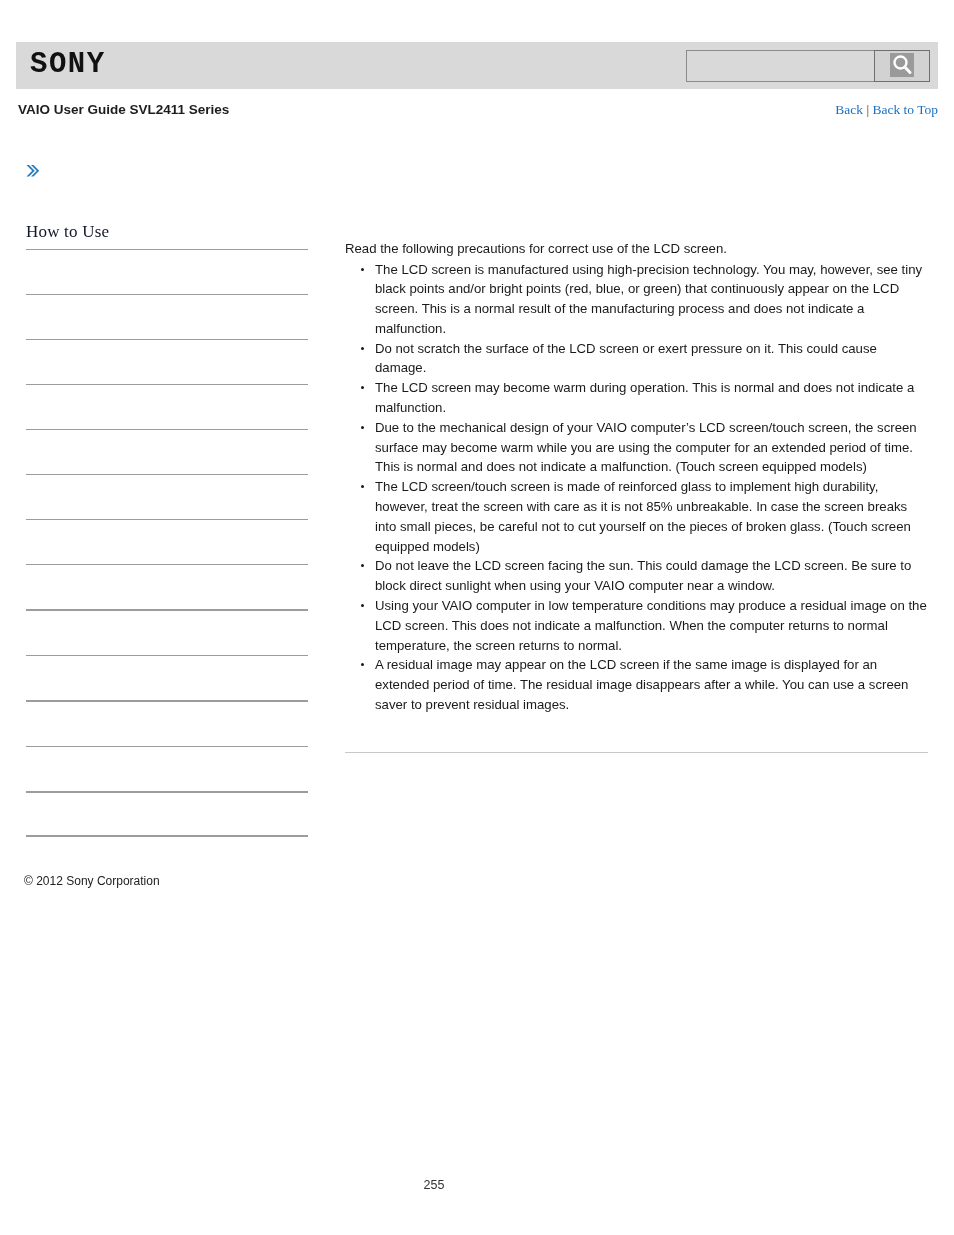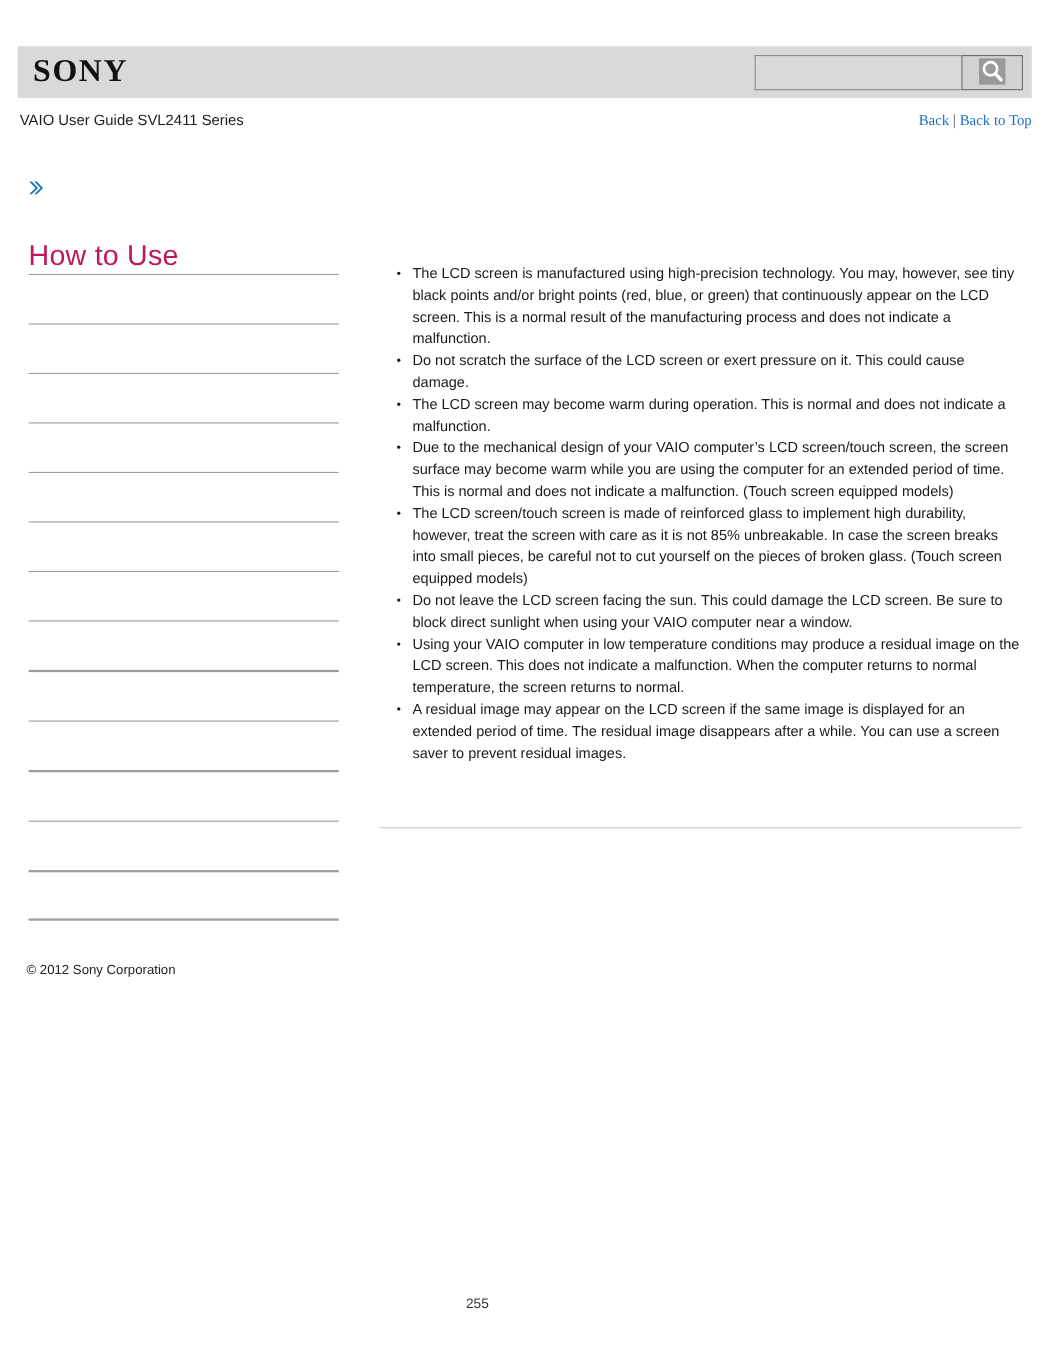--- a/index.html
+++ b/index.html
@@ -23,21 +23,21 @@
     top: 42px;
     width: 922px;
     height: 47px;
     background: #d9d9d9;
     box-sizing: border-box;
   }
   .sony-logo {
     position: absolute;
     left: 14px;
     top: 6px;
-    font-family: Liberation Serif, serif;
+    font-family: Liberation Mono, monospace;
     font-weight: bold;
     font-size: 29px;
     letter-spacing: 1.5px;
     color: #111111;
     line-height: 34px;
     user-select: none;
   }
   .search-wrap {
     position: absolute;
     right: 8px;
@@ -81,21 +81,21 @@
     left: 16px;
     top: 100px;
     width: 922px;
     height: 22px;
   }
   .guide-title {
     position: absolute;
     left: 2px;
     top: 0;
     font-size: 13.5px;
-    font-weight: normal;
+    font-weight: bold;
     color: #1d1d1d;
     line-height: 20px;
     white-space: nowrap;
   }
   .nav-links {
     position: absolute;
     right: 0;
     top: 0;
     font-size: 13.5px;
     line-height: 20px;
@@ -122,26 +122,27 @@
   }
 
   
   .sidebar {
     position: absolute;
     left: 26px;
     top: 218px;
     width: 282px;
   }
   .sidebar-title {
-    font-size: 26px;
+    font-size: 17px;
     font-weight: normal;
-    color: #be185d;
+    color: #0f172a;
     line-height: 28px;
     padding-bottom: 3px;
     letter-spacing: 0.2px;
+    font-family: Liberation Serif, serif;
   }
   .nav-list {
     list-style: none;
     margin: 0;
     padding: 0;
   }
   .nav-list li {
     height: 44px;
     line-height: 44px;
     font-size: 13.5px;
@@ -274,20 +275,21 @@
     <li></li>
     <li class="thick"></li>
     <li></li>
     <li class="thick last"></li>
   </ul>
 </div>
 
 <div class="copyright">© 2012 Sony Corporation</div>
 
 <div class="content">
+  <p class="content-lead">Read the following precautions for correct use of the LCD screen.</p>
   <ul class="content-list">
     <li>The LCD screen is manufactured using high-precision technology. You may, however, see tiny black points and/or bright points (red, blue, or green) that continuously appear on the LCD screen. This is a normal result of the manufacturing process and does not indicate a malfunction.</li>
     <li>Do not scratch the surface of the LCD screen or exert pressure on it. This could cause damage.</li>
     <li>The LCD screen may become warm during operation. This is normal and does not indicate a malfunction.</li>
     <li>Due to the mechanical design of your VAIO computer’s LCD screen/touch screen, the screen surface may become warm while you are using the computer for an extended period of time. This is normal and does not indicate a malfunction. (Touch screen equipped models)</li>
     <li>The LCD screen/touch screen is made of reinforced glass to implement high durability, however, treat the screen with care as it is not 85% unbreakable. In case the screen breaks into small pieces, be careful not to cut yourself on the pieces of broken glass. (Touch screen equipped models)</li>
     <li>Do not leave the LCD screen facing the sun. This could damage the LCD screen. Be sure to block direct sunlight when using your VAIO computer near a window.</li>
     <li>Using your VAIO computer in low temperature conditions may produce a residual image on the LCD screen. This does not indicate a malfunction. When the computer returns to normal temperature, the screen returns to normal.</li>
     <li>A residual image may appear on the LCD screen if the same image is displayed for an extended period of time. The residual image disappears after a while. You can use a screen saver to prevent residual images.</li>
   </ul>

